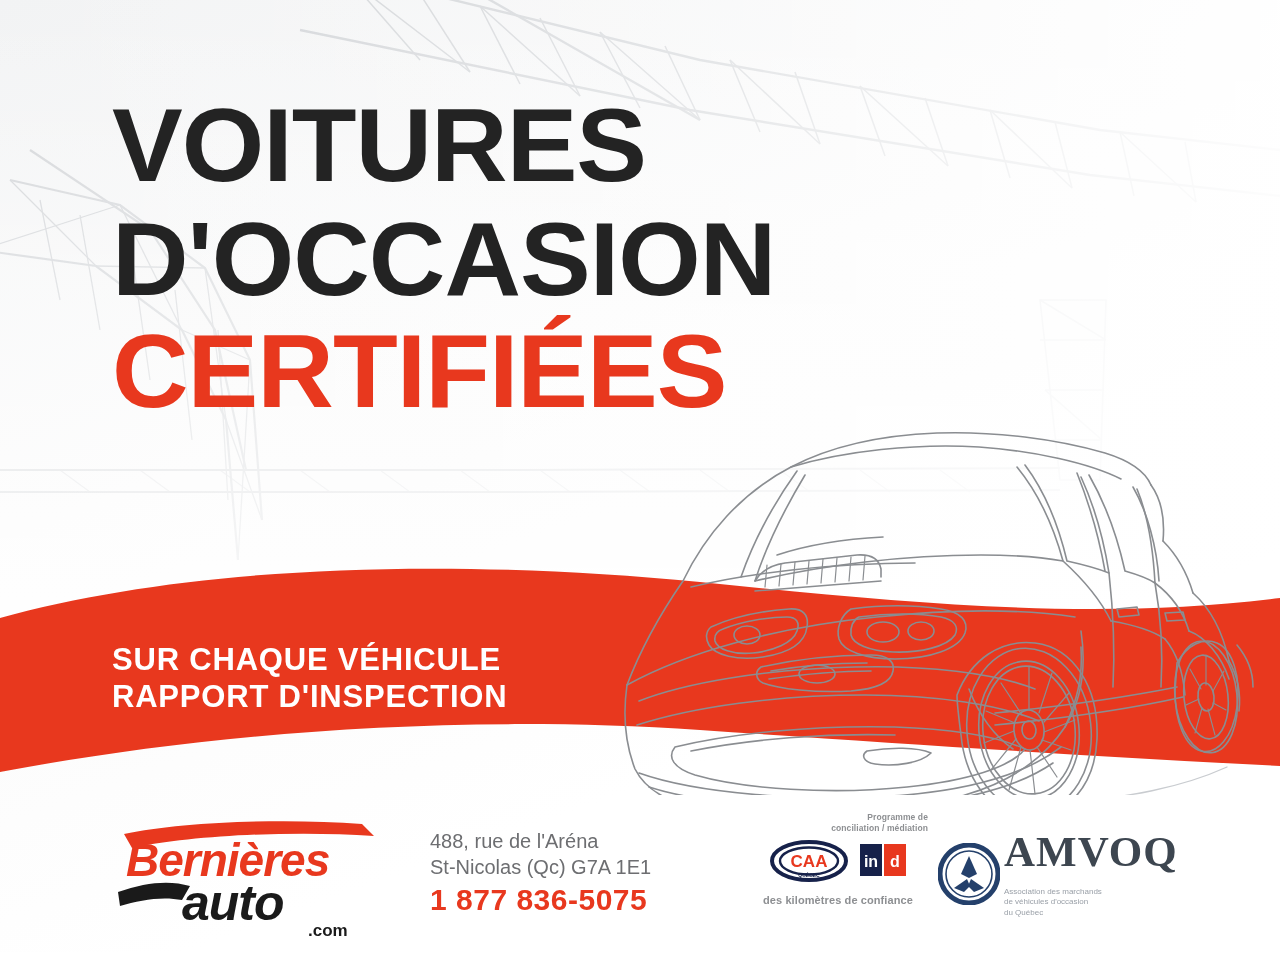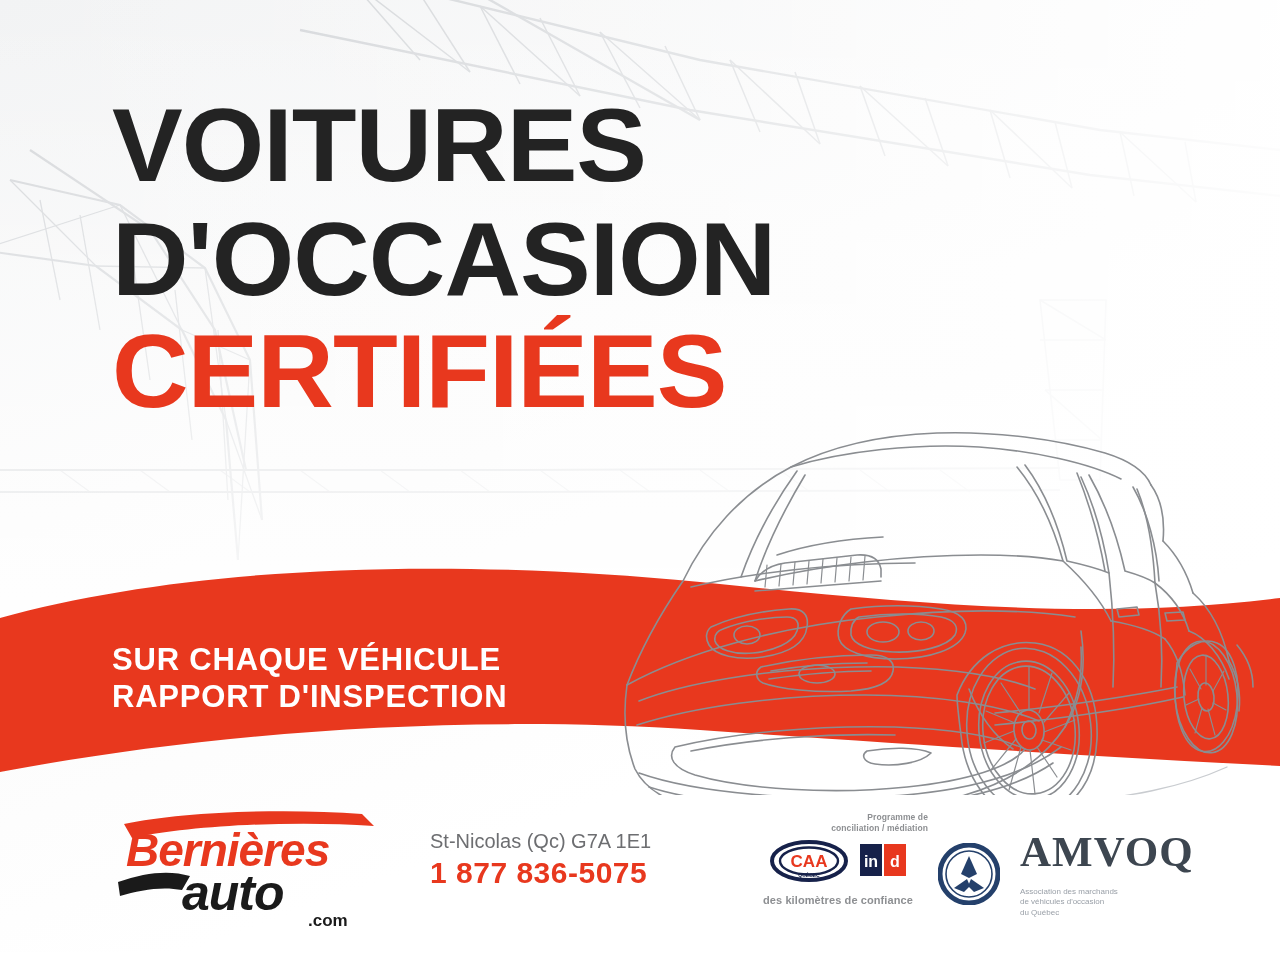--- a/index.html
+++ b/index.html
@@ -112,21 +112,21 @@
     top: 790px;
     width: 1280px;
     height: 170px;
     z-index: 6;
   }
 
   
   .logo-block {
     position: absolute;
     left: 112px;
-    top: 8px;
+    top: 18px;
     width: 280px;
     height: 130px;
     text-align: right;
   }
   .logo-svg { width: 280px; height: 130px; display:block; }
 
   
   .address-block {
     position: absolute;
     left: 430px;
@@ -179,21 +179,21 @@
     letter-spacing: 0.1px;
   }
 
   
   .amvoq-block {
     position: absolute;
     left: 938px;
     top: 40px;
     display: flex;
     align-items: center;
-    gap: 20px;
+    gap: 4px;
   }
   .amvoq-text-wrap { padding-top: 2px; }
   .amvoq-word {
     font-family: "Liberation Serif", serif;
     font-size: 43px;
     font-weight: 700;
     color: #3d4650;
     letter-spacing: 1px;
     line-height: 0.92;
   }
@@ -540,20 +540,21 @@
 
         <path d="M 6 84 C 34 74, 58 72, 78 78 L 70 92 C 50 88, 28 92, 8 98 Z" fill="#1a1a1a"></path>
 
         <text x="70" y="112" font-family="Liberation Sans, sans-serif" font-size="50" font-weight="700" font-style="italic" fill="#1a1a1a" letter-spacing="-1">auto</text>
 
         <text x="196" y="128" font-family="Liberation Sans, sans-serif" font-size="17" font-weight="700" fill="#1a1a1a">.com</text>
       </svg>
     </div>
 
     <div class="address-block">
+      <div class="addr-line">488, rue de l'Aréna</div>
       <div class="addr-line">St-Nicolas (Qc)  G7A 1E1</div>
       <div class="phone">1 877 836-5075</div>
     </div>
 
     <div class="caa-block">
       <div class="caa-top">Programme de</div>
       <div class="caa-top">conciliation / médiation</div>
       <div class="caa-logos">
         <svg width="78" height="42" viewBox="0 0 78 42">
           <ellipse cx="39" cy="21" rx="37" ry="19" fill="none" stroke="#16214a" stroke-width="4"></ellipse>

